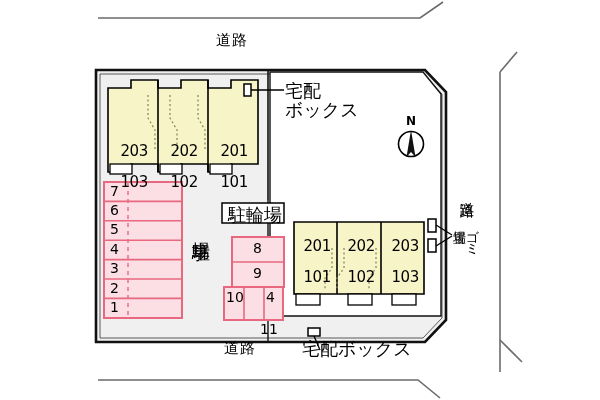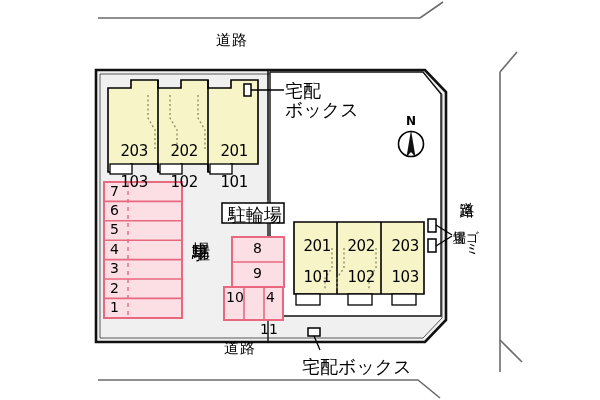--- a/index.html
+++ b/index.html
@@ -198,21 +198,21 @@
 <div class="lbl unit-label" style="left:339px; top:223px; width:42px;">
   <span>202</span><br>
   <span>102</span>
 </div>
 <div class="lbl unit-label" style="left:383px; top:223px; width:42px;">
   <span>203</span><br>
   <span>103</span>
 </div>
 
 <div class="lbl box-label" style="left:285px; top:82px;">宅配<br>ボックス</div>
-<div class="lbl box-label" style="left:302px; top:358px;">宅配ボックス</div>
+<div class="lbl box-label" style="left:302px; top:340px;">宅配ボックス</div>
 
 <div class="lbl small-label vert" style="left:453px; top:221px; height:52px;">ゴミ<br>置場</div>
 
 <div class="lbl box-label vert" style="left:192px; top:228px;">駐車場</div>
 
 <div class="lbl box-label" style="left:228px; top:206px;">駐輪場</div>
 
 <div class="lbl stall-num" style="left:110px; top:184px;">7</div>
 <div class="lbl stall-num" style="left:110px; top:203px;">6</div>
 <div class="lbl stall-num" style="left:110px; top:222px;">5</div>

